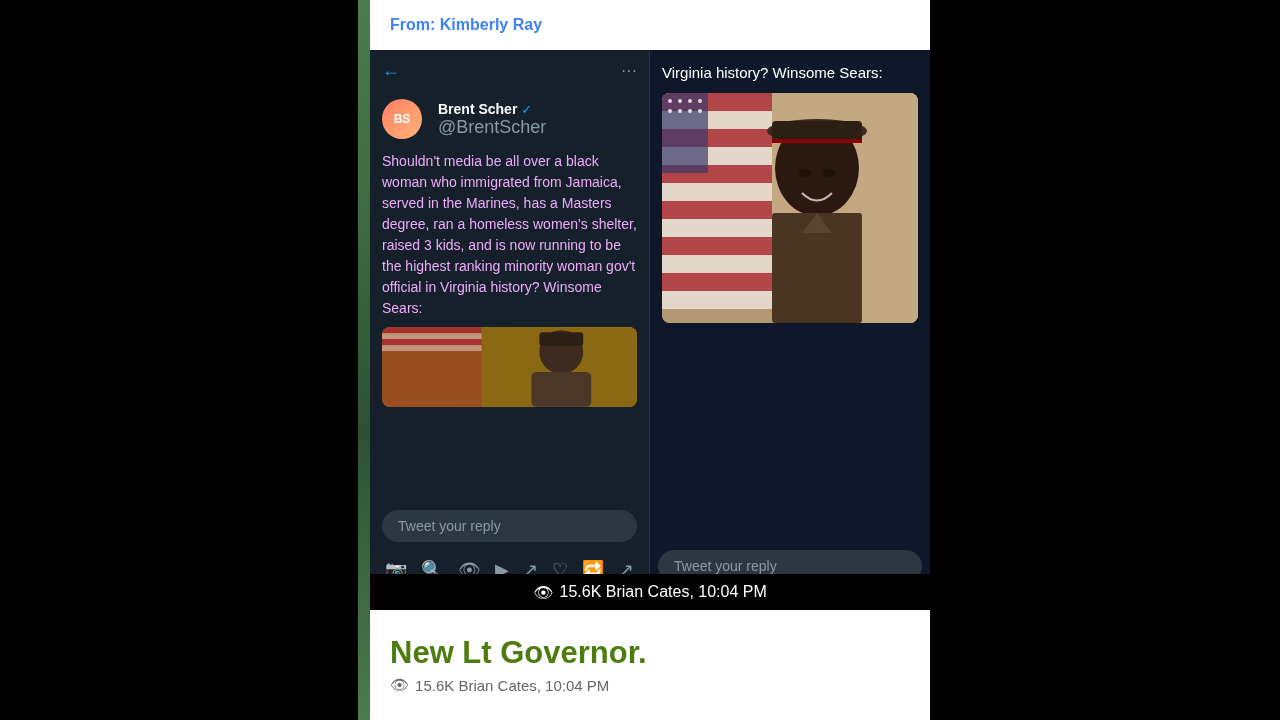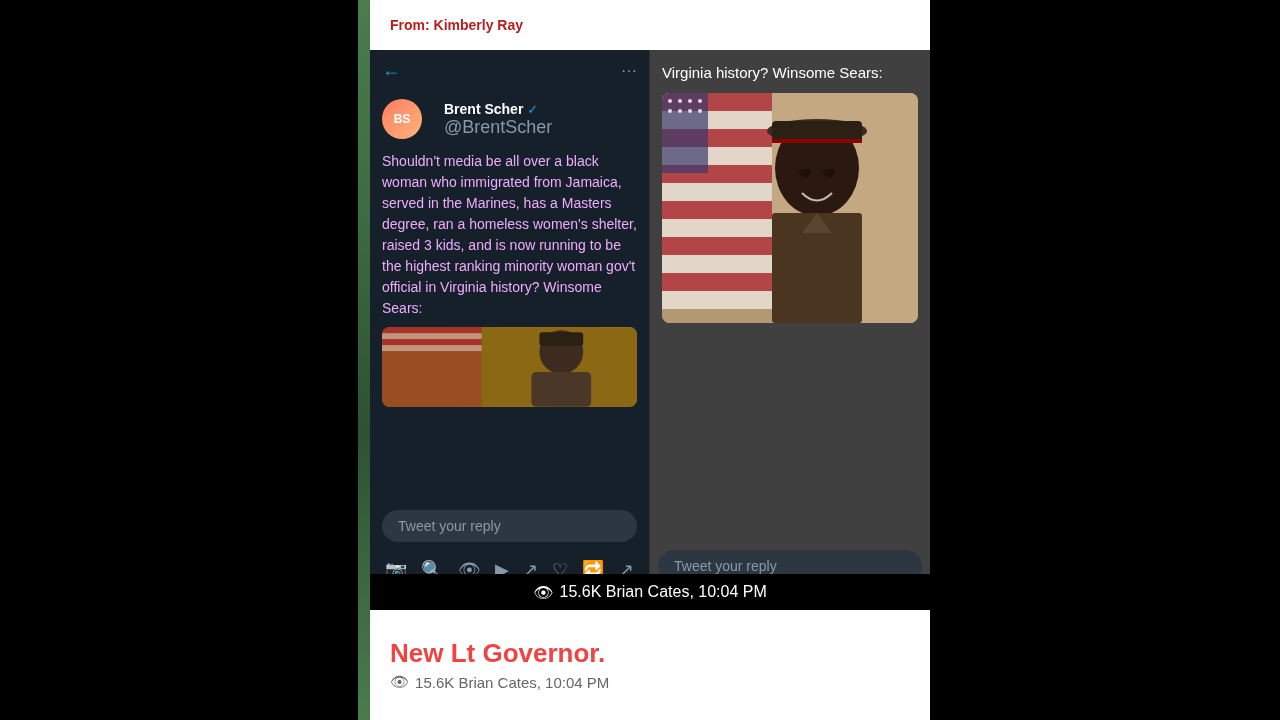--- a/index.html
+++ b/index.html
@@ -47,23 +47,23 @@
       top: 0;
       width: 560px;
       height: 50px;
       background: #fff;
       display: flex;
       align-items: center;
       padding-left: 20px;
     }
 
     .from-header-text {
-      font-size: 14px;
+      font-size: 16px;
       font-weight: 600;
-      color: #b91c1c;
+      color: #3b82f6;
     }
 
     
     .tweet-container {
       position: absolute;
       left: 370px;
       top: 50px;
       width: 560px;
       height: 540px;
       background: #000;
@@ -112,21 +112,21 @@
     .more-options {
       color: #8899a6;
       font-size: 16px;
     }
 
     
     .user-info {
       display: flex;
       align-items: center;
       padding: 8px 12px;
-      gap: 22px;
+      gap: 16px;
     }
 
     .user-details {
       flex: 1;
     }
 
     .user-name-row {
       display: flex;
       align-items: flex-end;
       gap: 4px;
@@ -211,21 +211,21 @@
 
     .bottom-icon {
       color: #8899a6;
       font-size: 18px;
     }
 
     
     .tweet-right {
       width: 280px;
       height: 540px;
-      background: #404040;
+      background: #0f172a;
       overflow: hidden;
       position: relative;
     }
 
     .tweet-right-content {
       padding: 12px;
     }
 
     .tweet-right-text {
       color: #fff;
@@ -316,23 +316,23 @@
       width: 560px;
       height: 110px;
       background: #fff;
       display: flex;
       flex-direction: column;
       justify-content: center;
       padding: 10px 20px;
     }
 
     .bottom-title {
-      font-size: 26px;
+      font-size: 31px;
       font-weight: 800;
-      color: #ef4444;
+      color: #4d7c0f;
       line-height: 1.1;
       margin-bottom: 6px;
     }
 
     .bottom-stats {
       color: #666;
       font-size: 15px;
       display: flex;
       align-items: center;
       gap: 6px;

